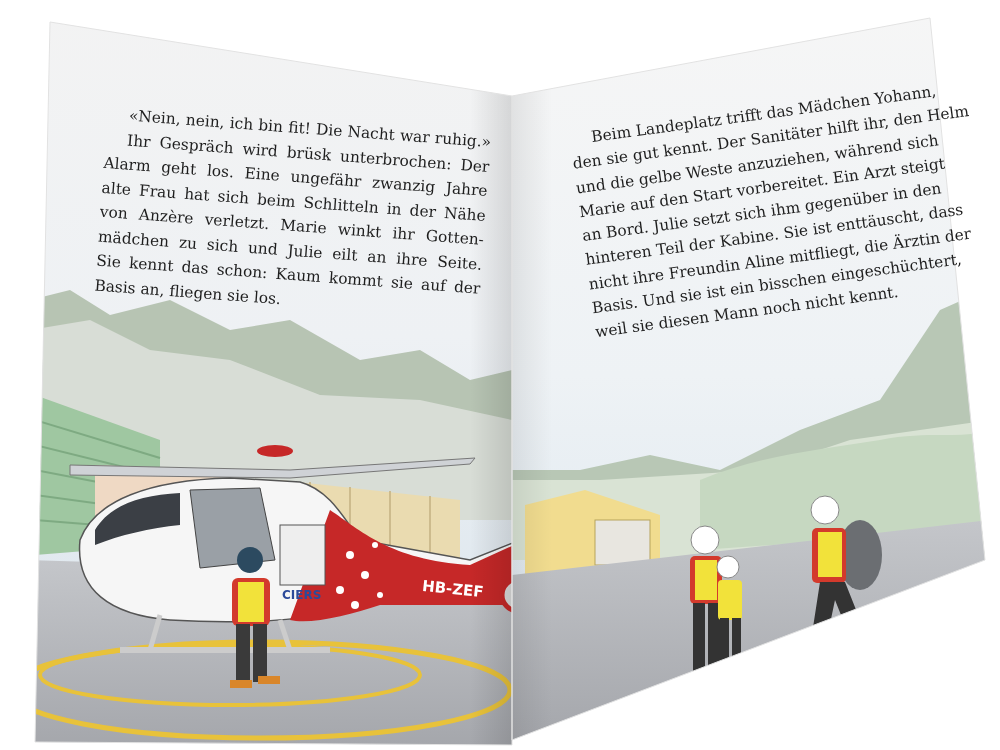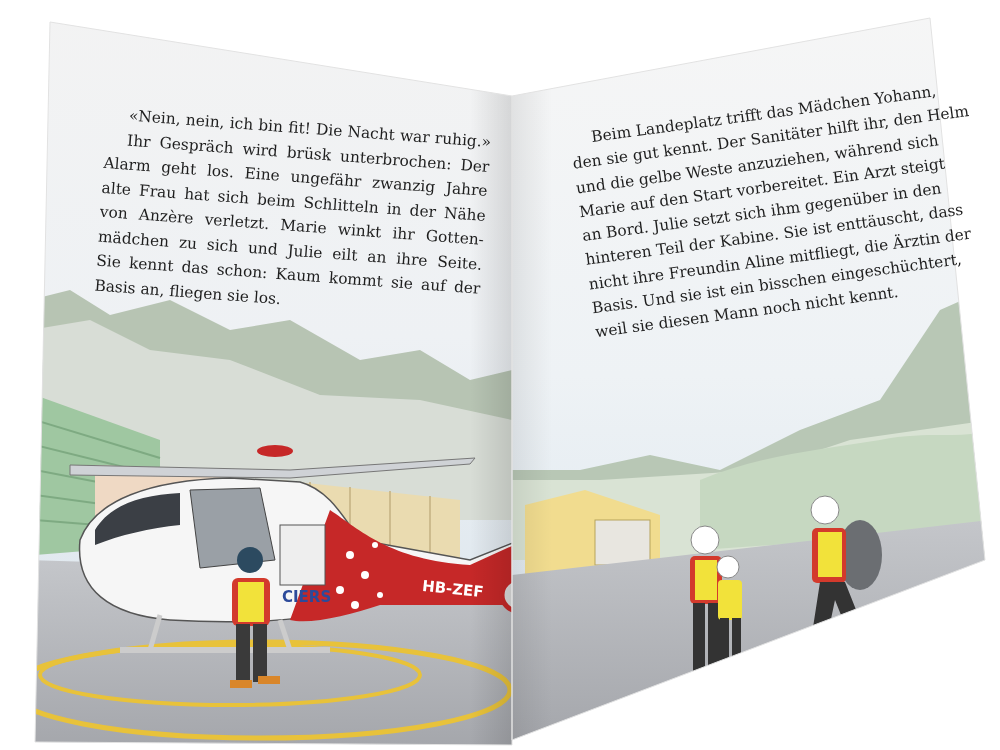--- a/index.html
+++ b/index.html
@@ -171,14 +171,14 @@
     <span class="line">und die gelbe Weste anzuziehen, während sich</span>
     <span class="line">Marie auf den Start vorbereitet. Ein Arzt steigt</span>
     <span class="line">an Bord. Julie setzt sich ihm gegenüber in den</span>
     <span class="line">hinteren Teil der Kabine. Sie ist enttäuscht, dass</span>
     <span class="line">nicht ihre Freundin Aline mitfliegt, die Ärztin der</span>
     <span class="line">Basis. Und sie ist ein bisschen eingeschüchtert,</span>
     <span class="line last">weil sie diesen Mann noch nicht kennt.</span>
   </div>
 
   <span class="heli-label" style="left:422px; top:580px; font-size:15px; color:#ffffff; transform:rotate(6deg);">HB-ZEF</span>
-  <span class="heli-label" style="left:282px; top:588px; font-size:15px; color:#2c4a9a;">CIERS</span>
+  <span class="heli-label" style="left:282px; top:588px; font-size:12px; color:#2c4a9a;">CIERS</span>
 </div>
 
 </body></html>

